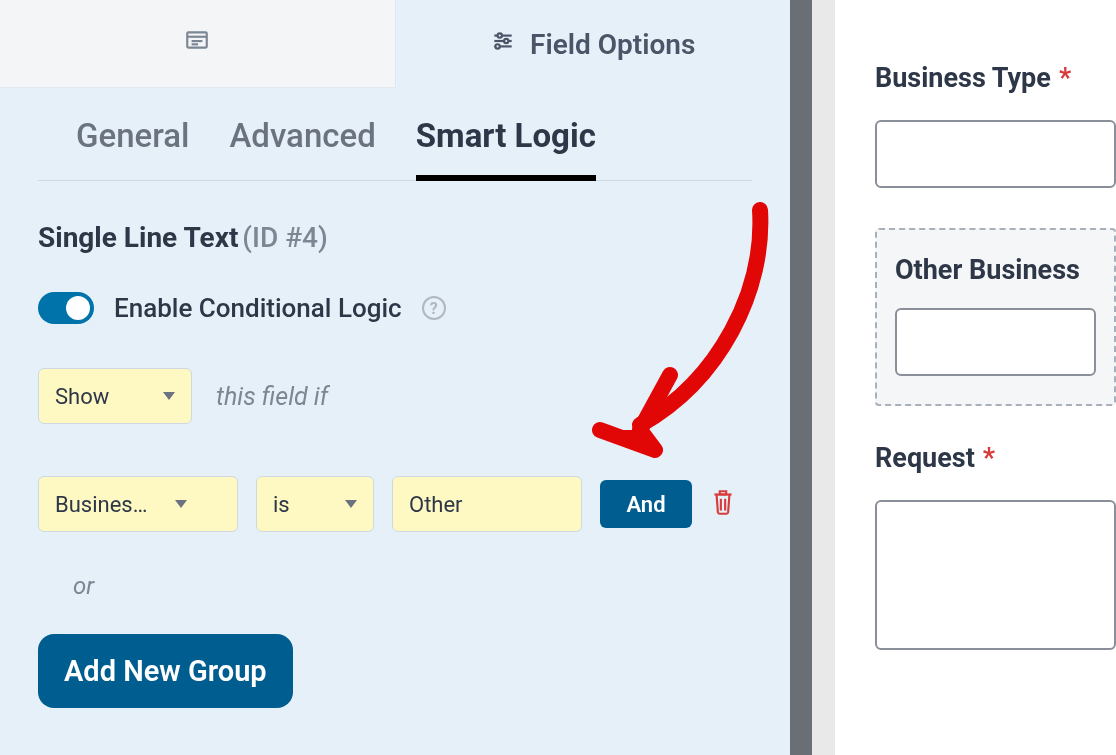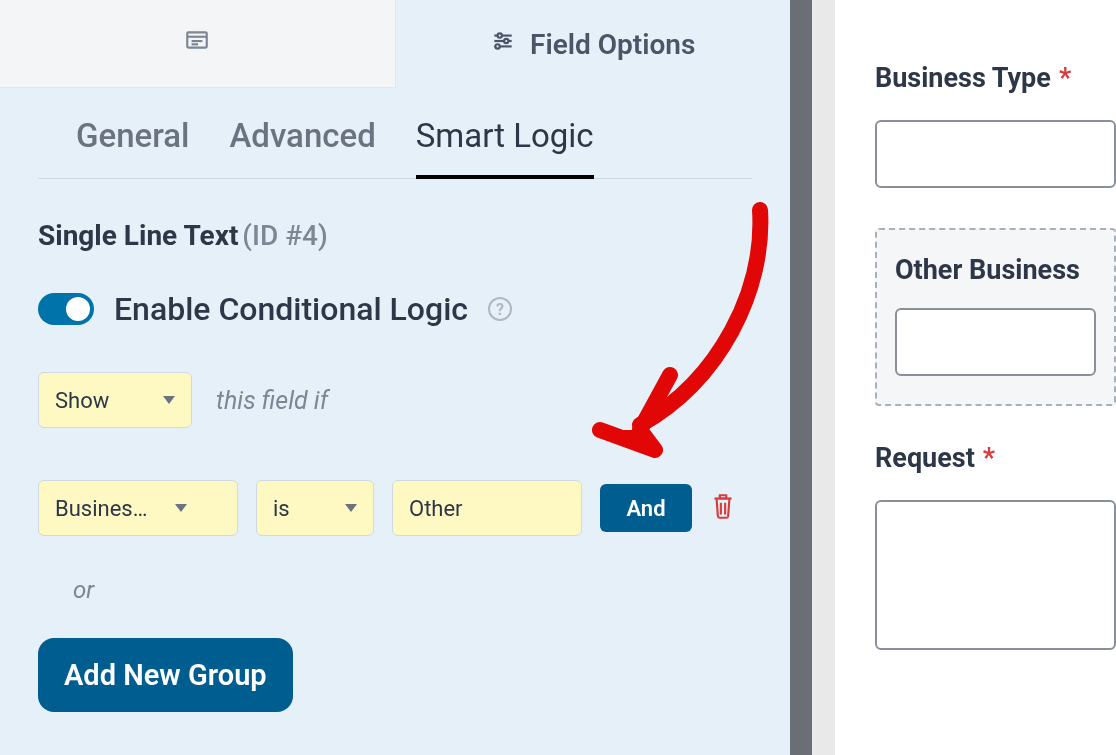--- a/index.html
+++ b/index.html
@@ -52,22 +52,22 @@
   }
   .subtab {
     font-size: 33px;
     color: #6b7280;
     padding-bottom: 20px;
     cursor: pointer;
     font-weight: 500;
   }
   .subtab.active {
     color: #2d3748;
-    font-weight: 400;
-    border-bottom: 4px solid #000000;
+    font-weight: 700;
+    border-bottom: 6px solid #000000;
     margin-bottom: -1px;
   }
 
   .content {
     padding: 40px 38px;
   }
   .field-title {
     font-size: 28px;
     font-weight: 700;
     color: #2d3748;
@@ -93,21 +93,21 @@
   }
   .toggle::after {
     content: "";
     position: absolute;
     width: 24px; height: 24px;
     background: #fff;
     border-radius: 50%;
     top: 4px; right: 4px;
   }
   .enable-label {
-    font-size: 32px;
+    font-size: 26px;
     color: #2d3748;
     font-weight: 500;
   }
   .help-icon {
     width: 24px; height: 24px;
     border: 2px solid #b0b7c0;
     border-radius: 50%;
     display: flex; align-items: center; justify-content: center;
     color: #b0b7c0;
     font-size: 16px;

